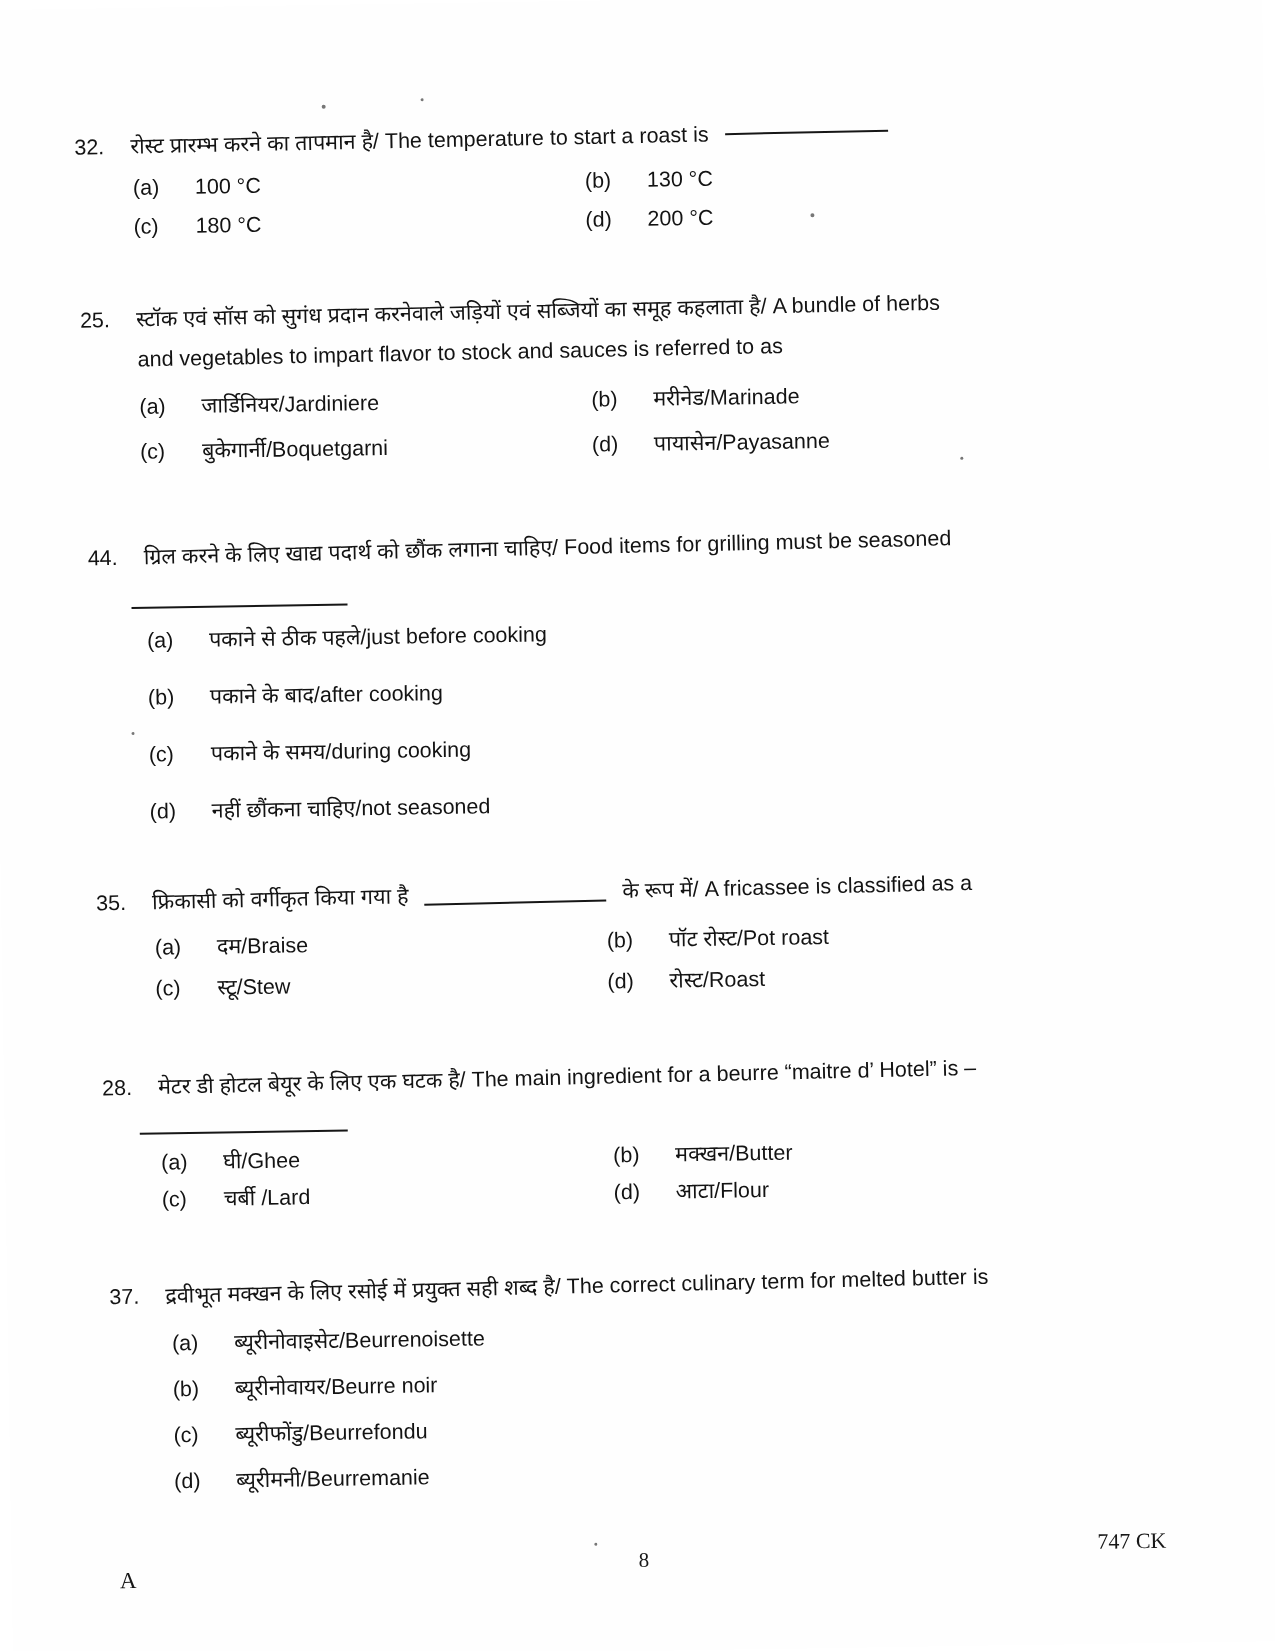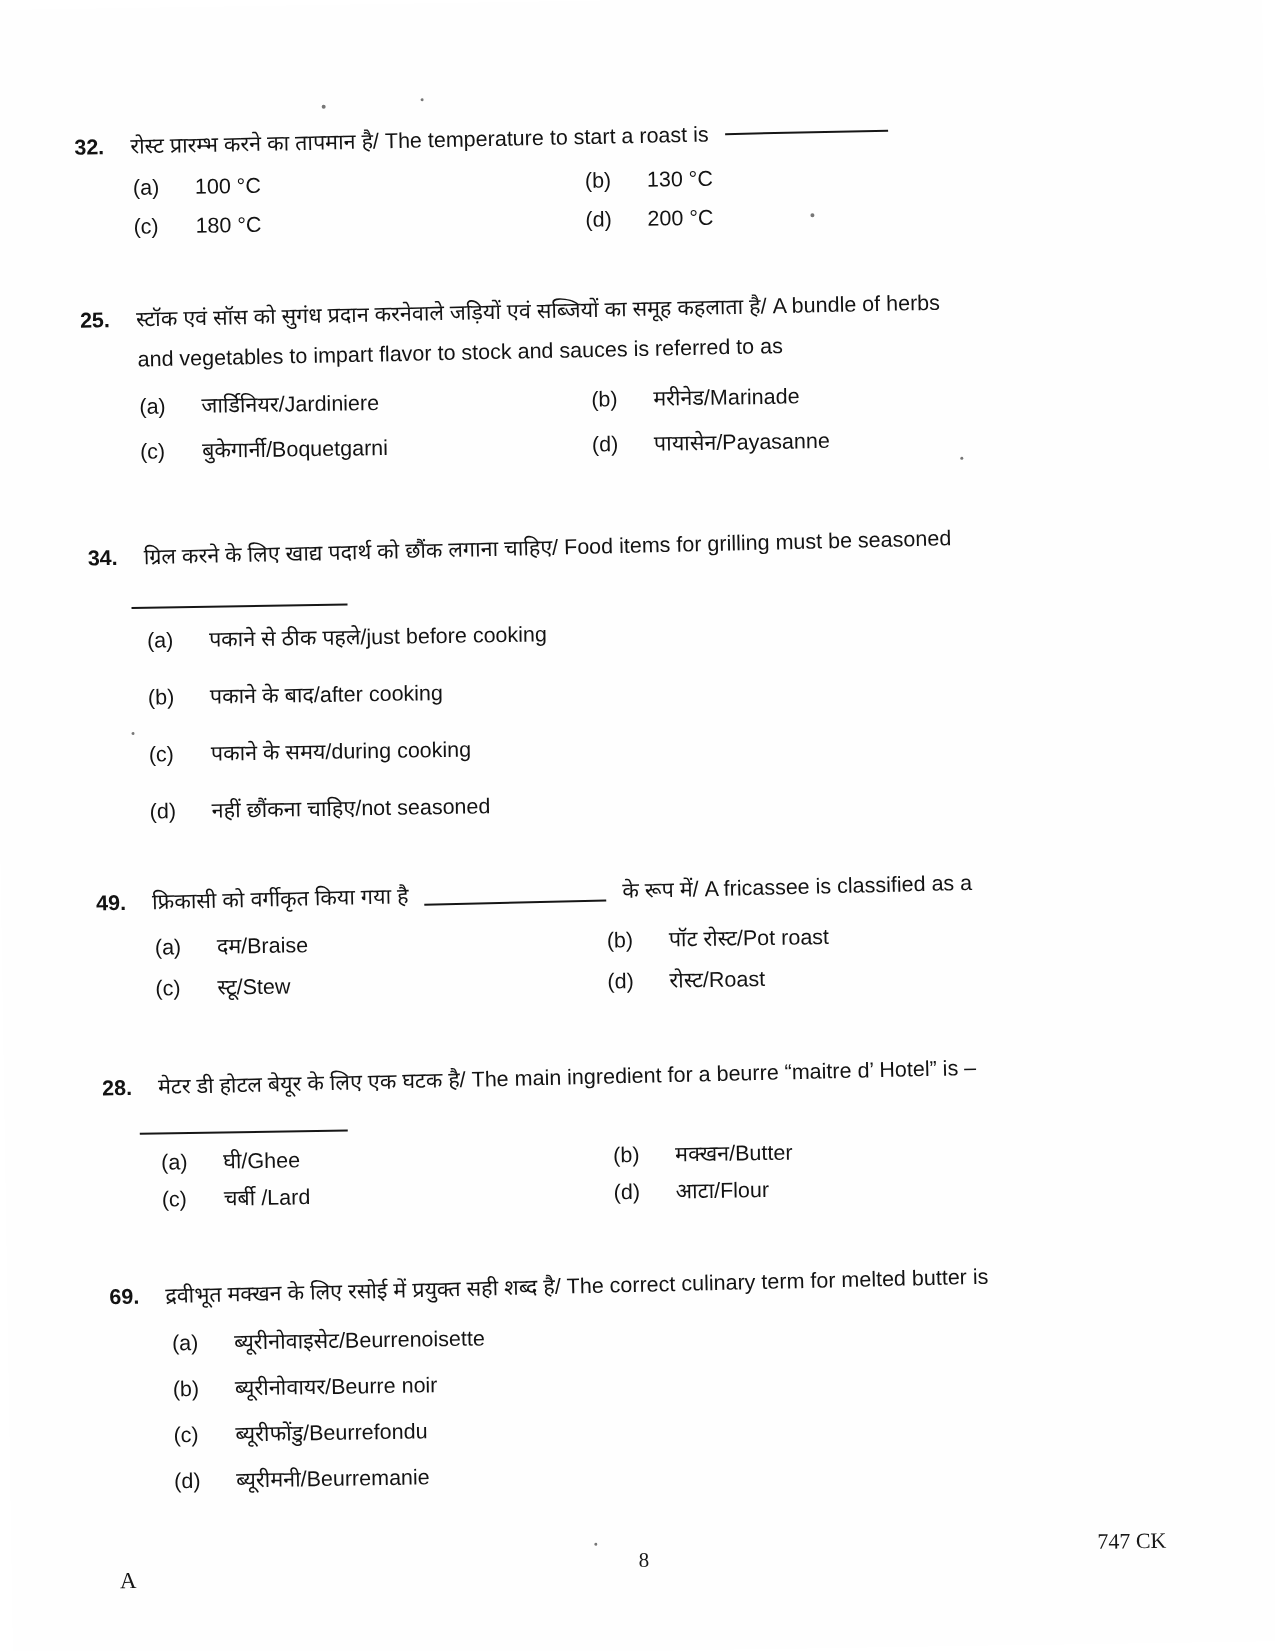--- a/index.html
+++ b/index.html
@@ -24,21 +24,21 @@
   }
   .q-row {
     display: flex;
     align-items: baseline;
     gap: 16px;
     white-space: nowrap;
     line-height: 34px;
   }
   .tilt-a { transform: rotate(-0.45deg); transform-origin: 0 50%; }
   .tilt-b { transform: rotate(-0.3deg);  transform-origin: 0 50%; }
-  .qnum { flex: 0 0 auto; min-width: 40px; font-weight: bold; }
+  .qnum { flex: 0 0 auto; min-width: 40px; }
   .qtext2 {
     padding-left: 57px;
     margin-top: 6px;
     line-height: 34px;
     white-space: nowrap;
   }
   .rule-inline {
     align-self: center;
     height: 0;
     border-top: 2.6px solid #161616;
@@ -139,21 +139,21 @@
       </div>
       <div class="opt">
         <span class="optlabel">(d)</span>
         <span class="opttext">पायासेन/Payasanne</span>
       </div>
     </div>
   </div>
 
   <div class="q" style="left:92px; top:533px; width:1130px;">
     <div class="q-row tilt-a">
-      <span class="qnum">34.</span>
+      <span class="qnum">44.</span>
       <span class="qtext">ग्रिल करने के लिए खाद्य पदार्थ को छौंक लगाना चाहिए/ Food items for grilling must be seasoned</span>
     </div>
     <div class="rule-under" style="margin:32px 0 0 43px; width:216px;"></div>
     <div class="opts-1col" style="margin-top:16px; gap:24px;">
       <div class="opt">
         <span class="optlabel">(a)</span>
         <span class="opttext">पकाने से ठीक पहले/just before cooking</span>
       </div>
       <div class="opt">
         <span class="optlabel">(b)</span>
@@ -165,21 +165,21 @@
       </div>
       <div class="opt">
         <span class="optlabel">(d)</span>
         <span class="opttext">नहीं छौंकना चाहिए/not seasoned</span>
       </div>
     </div>
   </div>
 
   <div class="q" style="left:95px; top:878px; width:1120px;">
     <div class="q-row tilt-a">
-      <span class="qnum">49.</span>
+      <span class="qnum">35.</span>
       <span class="qtext">फ्रिकासी को वर्गीकृत किया गया है</span>
       <span class="rule-inline" style="width:182px; align-self:flex-end; margin-bottom:7px;"></span>
       <span class="qtext">के रूप में/ A fricassee is classified as a</span>
     </div>
     <div class="opts-2col" style="margin-top:12px; row-gap:8px;">
       <div class="opt">
         <span class="optlabel">(a)</span>
         <span class="opttext">दम/Braise</span>
       </div>
       <div class="opt">
@@ -218,21 +218,21 @@
       </div>
       <div class="opt">
         <span class="optlabel">(d)</span>
         <span class="opttext">आटा/Flour</span>
       </div>
     </div>
   </div>
 
   <div class="q" style="left:102px; top:1272px; width:1130px;">
     <div class="q-row tilt-a">
-      <span class="qnum">69.</span>
+      <span class="qnum">37.</span>
       <span class="qtext">द्रवीभूत मक्खन के लिए रसोई में प्रयुक्त सही शब्द है/ The correct culinary term for melted butter is</span>
     </div>
     <div class="opts-1col" style="margin-top:14px; gap:13px; padding-left:62px;">
       <div class="opt">
         <span class="optlabel">(a)</span>
         <span class="opttext">ब्यूरीनोवाइसेट/Beurrenoisette</span>
       </div>
       <div class="opt">
         <span class="optlabel">(b)</span>
         <span class="opttext">ब्यूरीनोवायर/Beurre noir</span>

